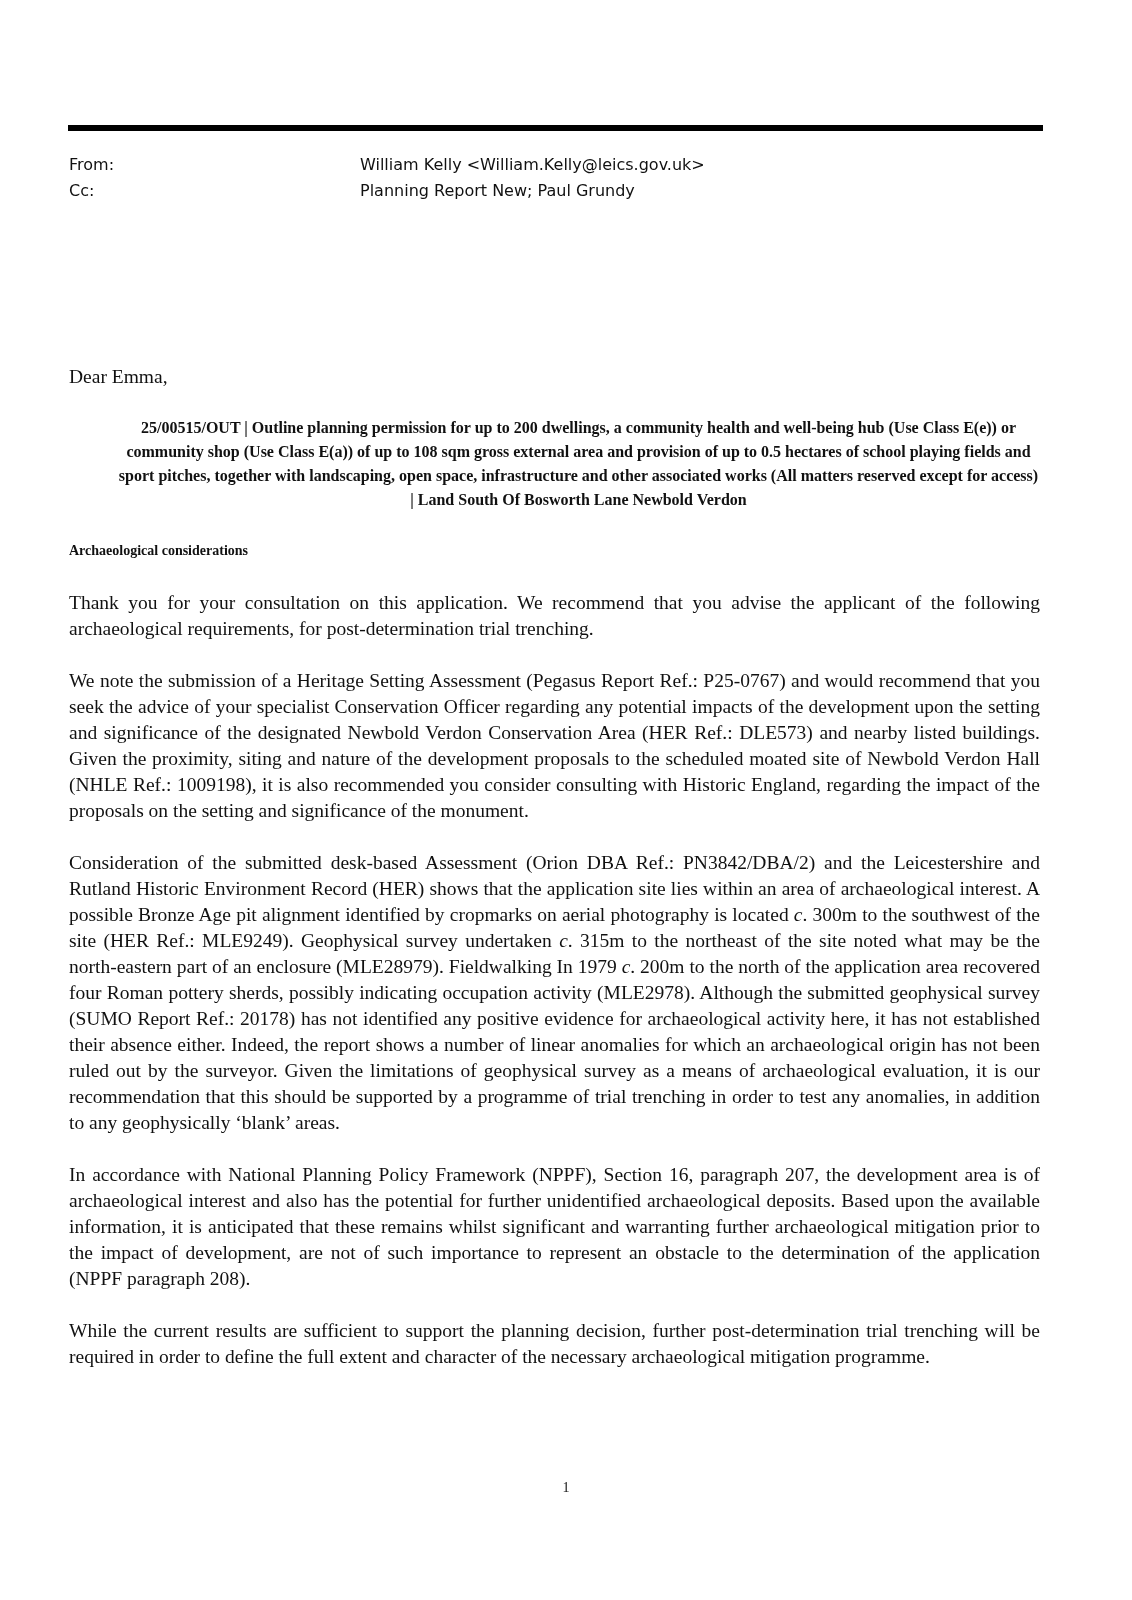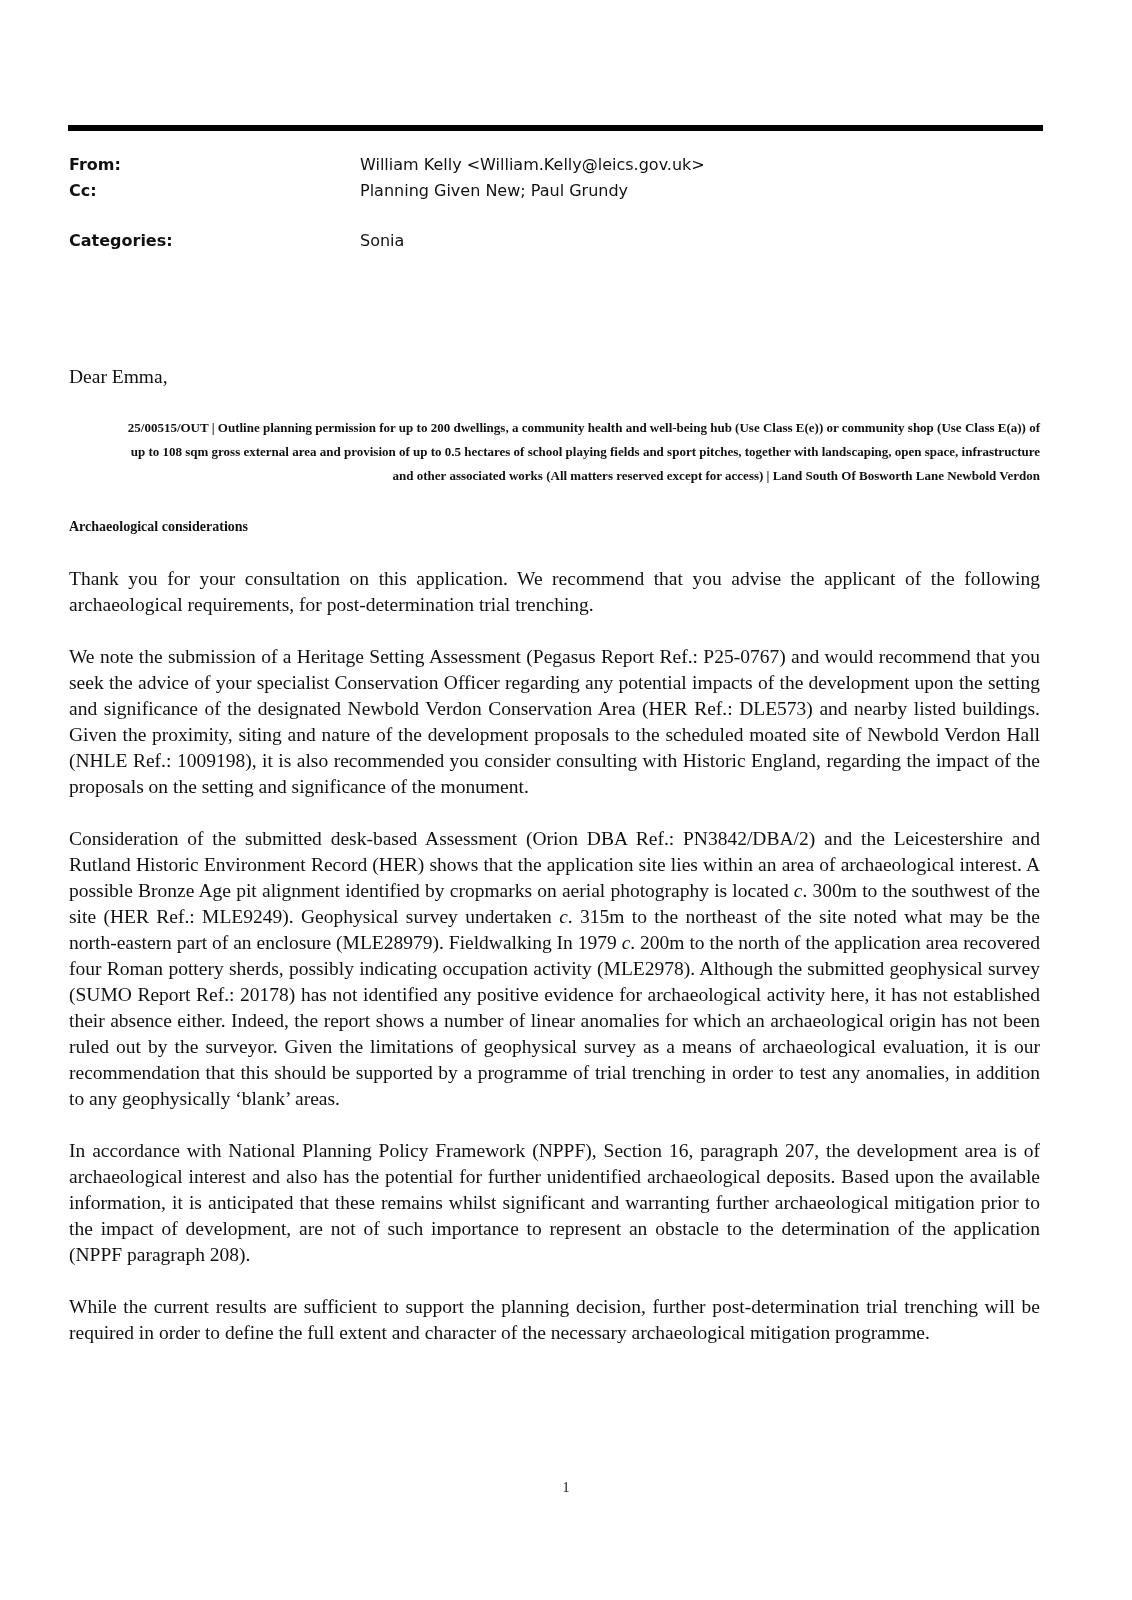--- a/index.html
+++ b/index.html
@@ -1,48 +1,44 @@
 <!DOCTYPE html>
 <html><head>
 <meta charset="utf-8">
 <style>
   html, body { margin:0; padding:0; background:#ffffff; }
   body { width:1132px; height:1600px; position:relative; overflow:hidden; color:#111; }
   .rule { position:absolute; left:68px; top:125px; width:975px; height:6px; background:#000; }
   .hdr { position:absolute; left:69px; top:152px; width:970px; font-family:"DejaVu Sans", sans-serif; font-size:16px; }
   .hrow { display:flex; height:26px; line-height:26px; }
-  .hrow .lbl { width:291px; font-weight:bold; }
+  .hrow .lbl { width:291px; font-weight:normal; }
   .hrow .val { flex:1; }
   .hgap { height:24px; }
   .body { position:absolute; left:69px; top:364px; width:971px; font-family:"Liberation Serif", serif; font-size:19.5px; line-height:26px; }
   .body p { margin:0 0 26px 0; text-align:justify; }
-  .body p.bold { font-weight:bold; font-size:13px; line-height:24px; text-align:right;margin-left:48px; }
+  .body p.bold { font-weight:bold; font-size:16px; line-height:24px; text-align:center;margin-left:48px; }
   .body p.heading { font-weight:bold; font-size:14px; }
   .pnum { position:absolute; left:0; width:1132px; top:1480px; text-align:center; font-family:"Liberation Serif", serif; font-size:14px; }
   i { font-style:italic; }
 </style>
 </head>
 <body>
 
 <div class="rule"></div>
 
 <div class="hdr">
   <div class="hrow">
     <span class="lbl">From:</span>
     <span class="val">William Kelly &lt;William.Kelly@leics.gov.uk&gt;</span>
   </div>
   <div class="hrow">
     <span class="lbl">Cc:</span>
-    <span class="val">Planning Given New; Paul Grundy</span>
+    <span class="val">Planning Report New; Paul Grundy</span>
   </div>
   <div class="hgap"></div>
-  <div class="hrow">
-    <span class="lbl">Categories:</span>
-    <span class="val">Sonia</span>
-  </div>
 </div>
 
 <div class="body">
   <p>Dear Emma,</p>
   <p class="bold">25/00515/OUT | Outline planning permission for up to 200 dwellings, a community health and well-being hub (Use Class E(e)) or community shop (Use Class E(a)) of up to 108 sqm gross external area and provision of up to 0.5 hectares of school playing fields and sport pitches, together with landscaping, open space, infrastructure and other associated works (All matters reserved except for access) | Land South Of Bosworth Lane Newbold Verdon</p>
   <p class="heading">Archaeological considerations</p>
   <p>Thank you for your consultation on this application.  We recommend that you advise the applicant of the following archaeological requirements, for post-determination trial trenching.</p>
   <p>We note the submission of a Heritage Setting Assessment (Pegasus Report Ref.: P25-0767) and would recommend that you seek the advice of your specialist Conservation Officer regarding any potential impacts of the development upon the setting and significance of the designated Newbold Verdon Conservation Area (HER Ref.: DLE573) and nearby listed buildings. Given the proximity, siting and nature of the development proposals to the scheduled moated site of Newbold Verdon Hall (NHLE Ref.: 1009198), it is also recommended you consider consulting with Historic England, regarding the impact of the proposals on the setting and significance of the monument.</p>
   <p><span>Consideration of the submitted desk-based Assessment (Orion DBA Ref.: PN3842/DBA/2) and the Leicestershire and Rutland Historic Environment Record (HER) shows that the application site lies within an area of archaeological interest.  A possible Bronze Age pit alignment identified by cropmarks on aerial photography is located </span><i>c</i><span>. 300m to the southwest of the site (HER Ref.: MLE9249).  Geophysical survey undertaken </span><i>c</i><span>. 315m to the northeast of the site noted what may be the north-eastern part of an enclosure (MLE28979).  Fieldwalking In 1979 </span><i>c</i><span>. 200m to the north of the application area recovered four Roman pottery sherds, possibly indicating occupation activity (MLE2978).  Although the submitted geophysical survey (SUMO Report Ref.: 20178) has not identified any positive evidence for archaeological activity here, it has not established their absence either.  Indeed, the report shows a number of linear anomalies for which an archaeological origin has not been ruled out by the surveyor.  Given the limitations of geophysical survey as a means of archaeological evaluation, it is our recommendation that this should be supported by a programme of trial trenching in order to test any anomalies, in addition to any geophysically ‘blank’ areas.</span></p>
   <p>In accordance with National Planning Policy Framework (NPPF), Section 16, paragraph 207, the development area is of archaeological interest and also has the potential for further unidentified archaeological deposits.  Based upon the available information, it is anticipated that these remains whilst significant and warranting further archaeological mitigation prior to the impact of development, are not of such importance to represent an obstacle to the determination of the application (NPPF paragraph 208).</p>

